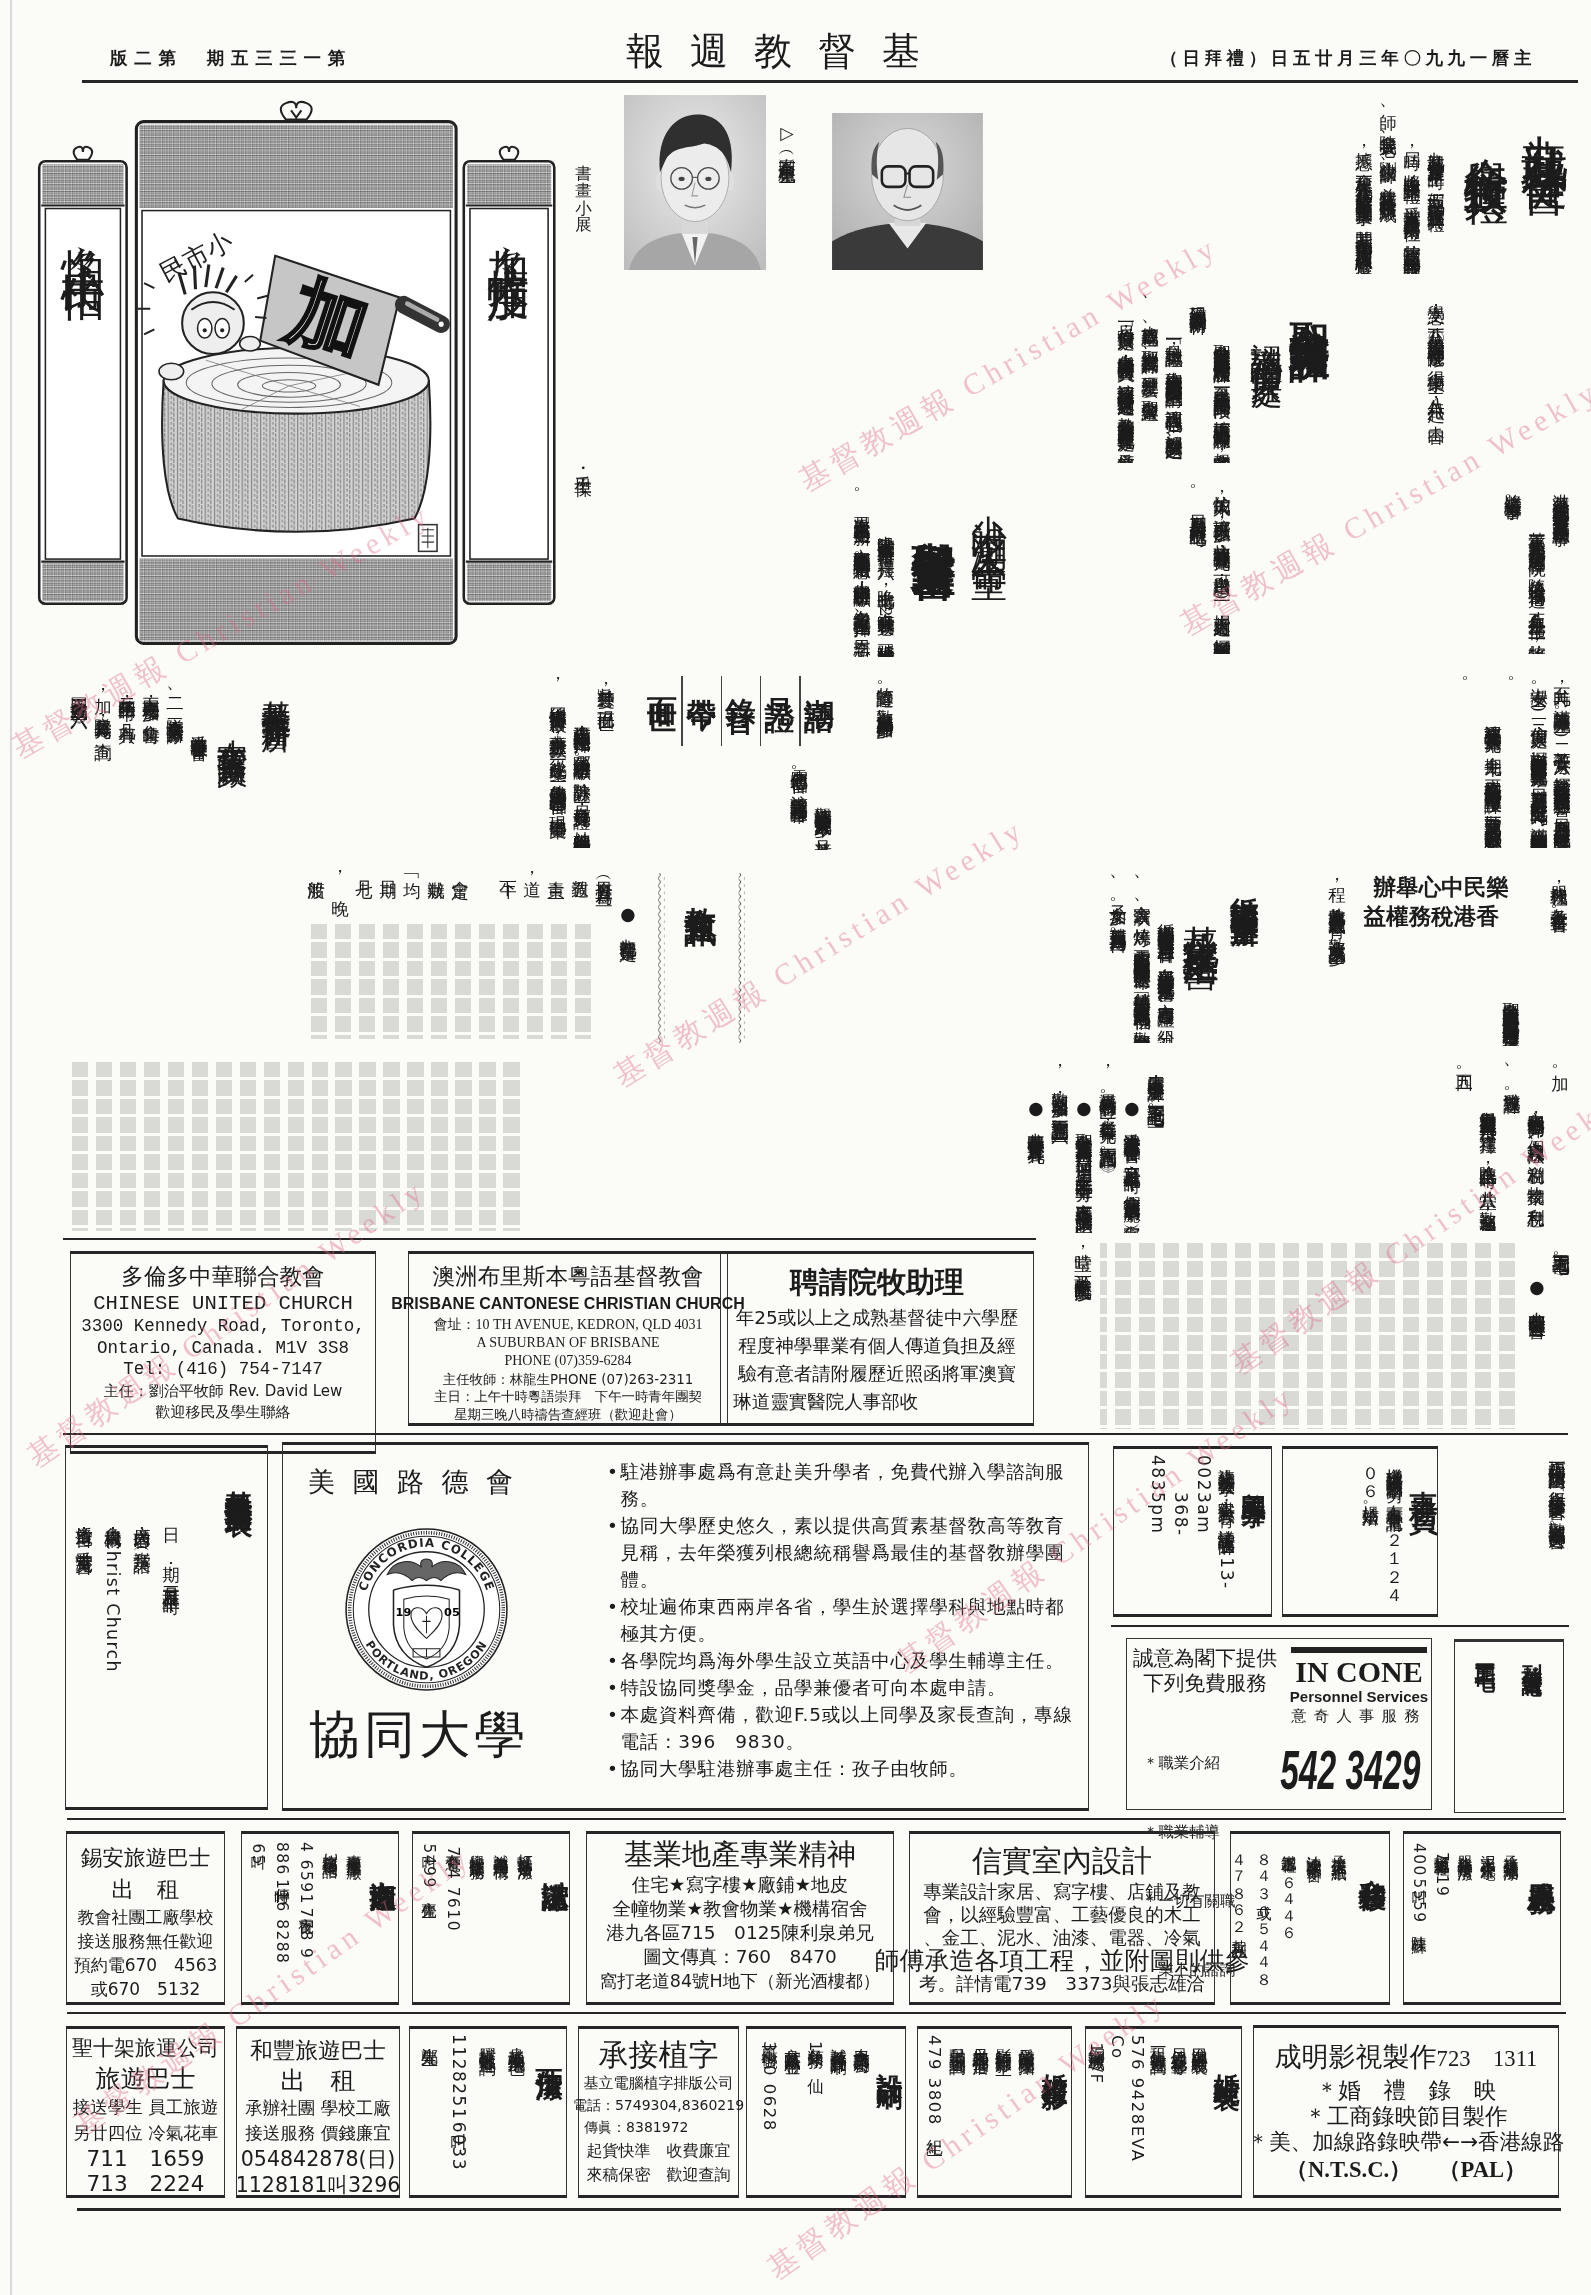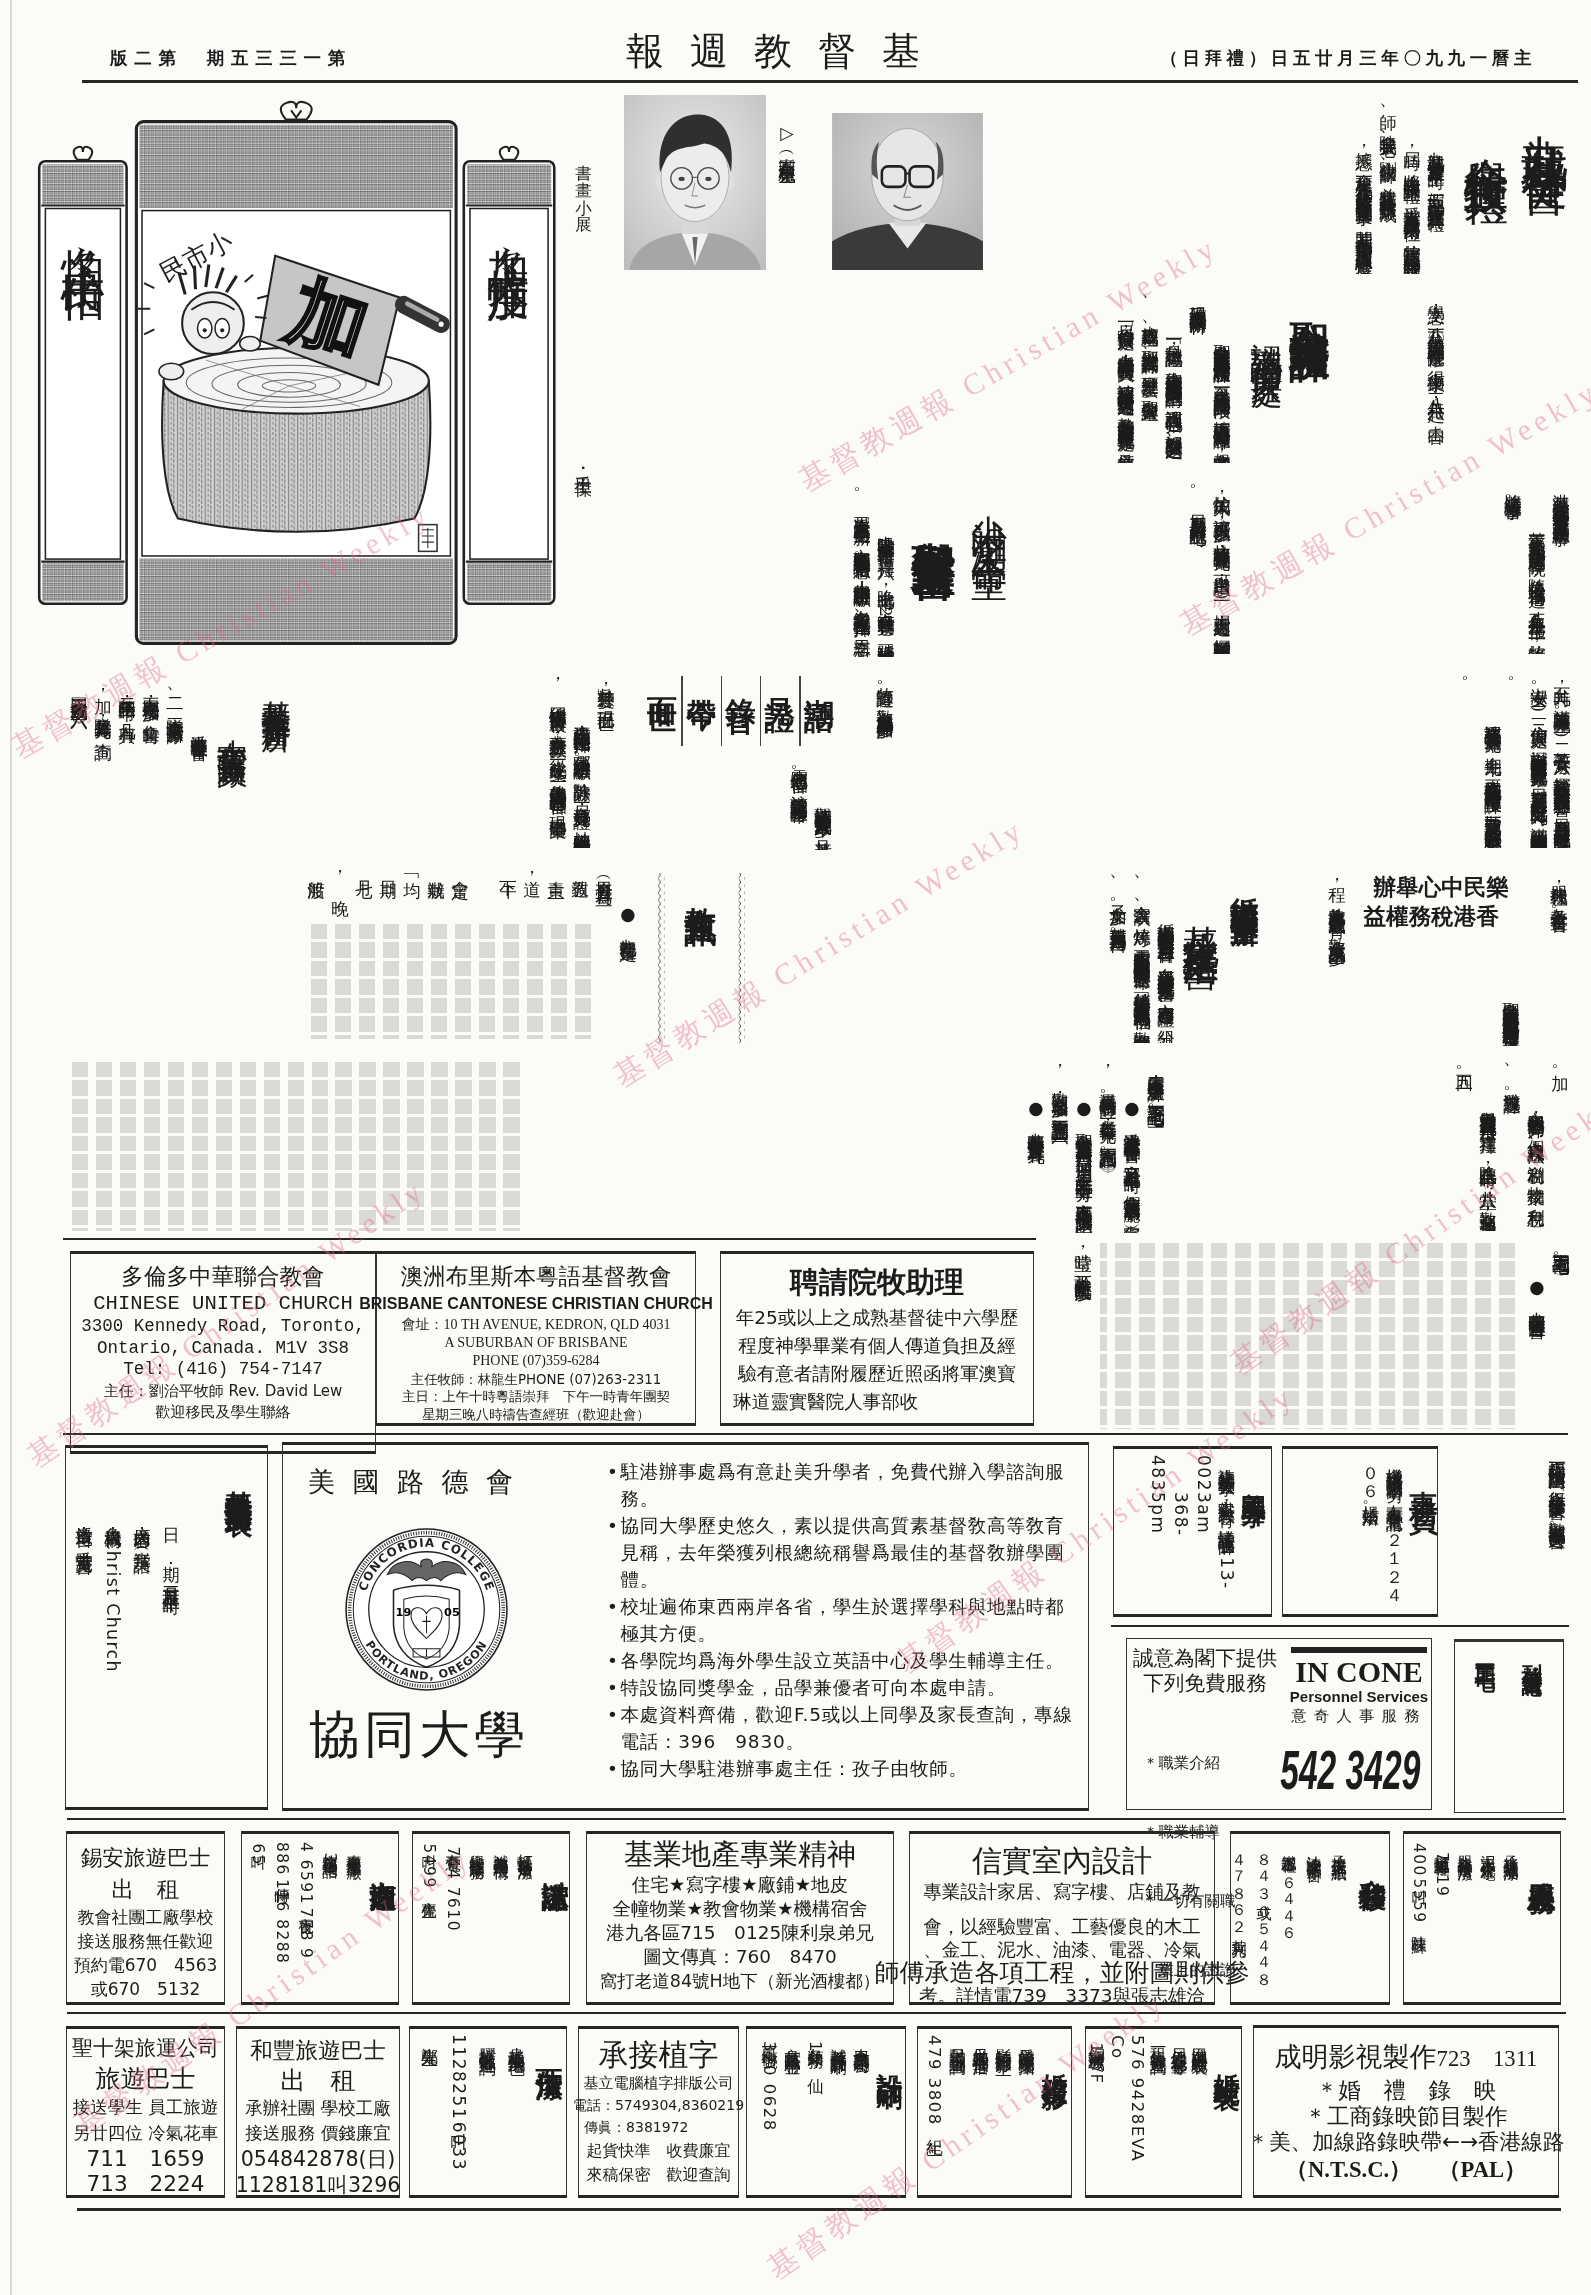--- a/index.html
+++ b/index.html
@@ -254,21 +254,21 @@
   <div class="adbox col" style="left:70px;top:1251px;width:306px;height:203px;padding-top:7.2px;">
     <div class="ln hs" style="font-size:22.6px;line-height:30px;font-weight:normal;">多倫多中華聯合教會</div>
     <div class="ln mono" style="font-size:20.6px;line-height:25px;font-family:'Liberation Mono',monospace;">CHINESE UNITED CHURCH</div>
     <div class="ln mono" style="font-size:17.5px;line-height:21.6px;font-family:'Liberation Mono',monospace;">3300 Kennedy Road, Toronto,</div>
     <div class="ln mono" style="font-size:17.5px;line-height:21.6px;font-family:'Liberation Mono',monospace;">Ontario, Canada. M1V 3S8</div>
     <div class="ln mono" style="font-size:17.5px;line-height:21.6px;font-family:'Liberation Mono',monospace;">Tel: (416) 754-7147</div>
     <div class="ln" style="font-size:15px;line-height:20.6px;">主任：劉治平牧師 Rev. David Lew</div>
     <div class="ln" style="font-size:15px;line-height:20.6px;">歡迎移民及學生聯絡</div>
   </div>
 
-  <div class="adbox col" style="left:376px;top:1251px;width:320px;height:175px;padding-top:7.2px;">
+  <div class="adbox col" style="left:408px;top:1251px;width:320px;height:175px;padding-top:7.2px;">
     <div class="ln" style="font-size:22.6px;line-height:31px;">澳洲布里斯本粵語基督教會</div>
     <div class="ln" style="font-size:16px;line-height:24px;font-weight:bold;font-family:'Liberation Sans',sans-serif;">BRISBANE CANTONESE CHRISTIAN CHURCH</div>
     <div class="ln" style="font-size:14px;line-height:17.5px;font-family:'Liberation Serif',serif;">會址：10 TH AVENUE, KEDRON, QLD 4031</div>
     <div class="ln" style="font-size:14px;line-height:17.5px;font-family:'Liberation Serif',serif;">A SUBURBAN OF BRISBANE</div>
     <div class="ln" style="font-size:14px;line-height:19.5px;font-family:'Liberation Serif',serif;">PHONE (07)359-6284</div>
     <div class="ln" style="font-size:13.4px;line-height:17.5px;">主任牧師：林龍生PHONE (07)263-2311</div>
     <div class="ln" style="font-size:13.4px;line-height:17.5px;">主日：上午十時粵語崇拜　下午一時青年團契</div>
     <div class="ln" style="font-size:13.4px;line-height:17.5px;">星期三晚八時禱告查經班（歡迎赴會）</div>
   </div>
 
@@ -387,21 +387,21 @@
     <div class="ln" style="font-size:18.5px;line-height:24px;">住宅★寫字樓★廠鋪★地皮</div>
     <div class="ln" style="font-size:18.5px;line-height:24px;">全幢物業★教會物業★機構宿舍</div>
     <div class="ln" style="font-size:18.5px;line-height:24px;">港九各區715　0125陳利泉弟兄</div>
     <div class="ln" style="font-size:18.5px;line-height:24px;">圖文傳真：760　8470</div>
     <div class="ln" style="font-size:17.5px;line-height:24px;">窩打老道84號H地下（新光酒樓都）</div>
   </div>
 
   <div class="adbox col" style="left:909px;top:1831px;width:306px;height:174px;padding-top:7.2px;">
     <div class="ln" style="font-size:30px;line-height:39px;">信實室內設計</div>
     <div class="ln" style="font-size:18.5px;line-height:23px;">專業設計家居、寫字樓、店鋪及教</div>
-    <div class="ln" style="font-size:18.5px;line-height:23px;margin-top:12px;">會，以經驗豐富、工藝優良的木工</div>
+    <div class="ln" style="font-size:18.5px;line-height:23px;">會，以經驗豐富、工藝優良的木工</div>
     <div class="ln" style="font-size:18.5px;line-height:23px;">、金工、泥水、油漆、電器、冷氣</div>
     <div class="ln" style="font-size:25px;line-height:23px;">師傅承造各項工程，並附圖則供參</div>
     <div class="ln" style="font-size:18.5px;line-height:23px;">考。詳情電739　3373與張志雄洽</div>
   </div>
 
   <div class="adbox" style="left:1230px;top:1831px;width:160px;height:174px;"></div>
   <div class="v hs" style="left:1357px;top:1857px;width:31px;height:123px;font-size:28px;letter-spacing:1.5px;line-height:31px;">合和裝修</div>
   <div class="v" style="left:1232px;top:1843px;width:119px;height:154px;font-size:15.4px;letter-spacing:1.5px;line-height:25px;font-family:'DejaVu Sans',sans-serif;">承接傢俬木工牆紙
 油漆水喉電器鋁窗
 鐵器工程３６４４６

